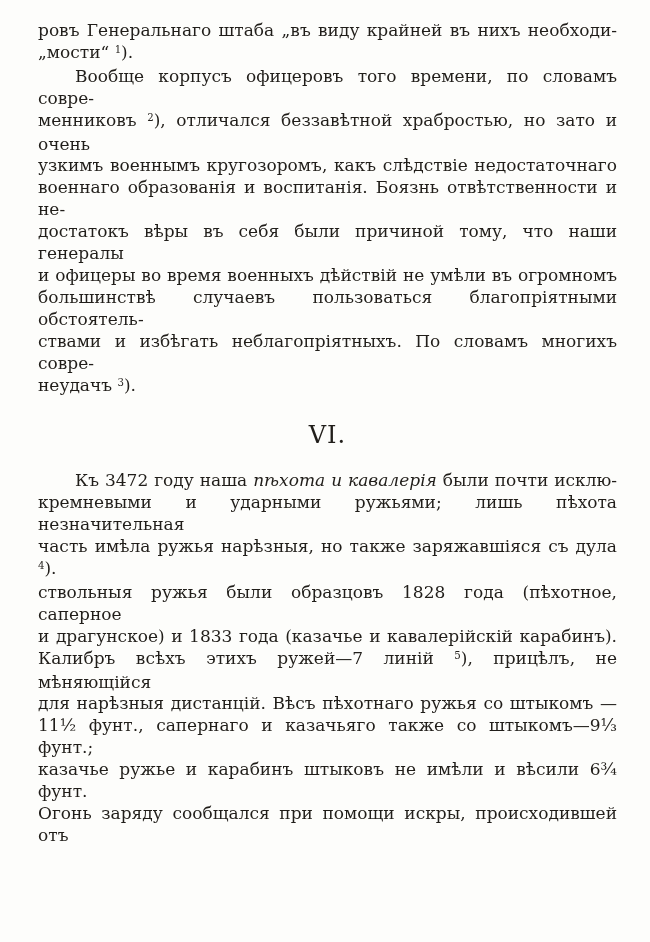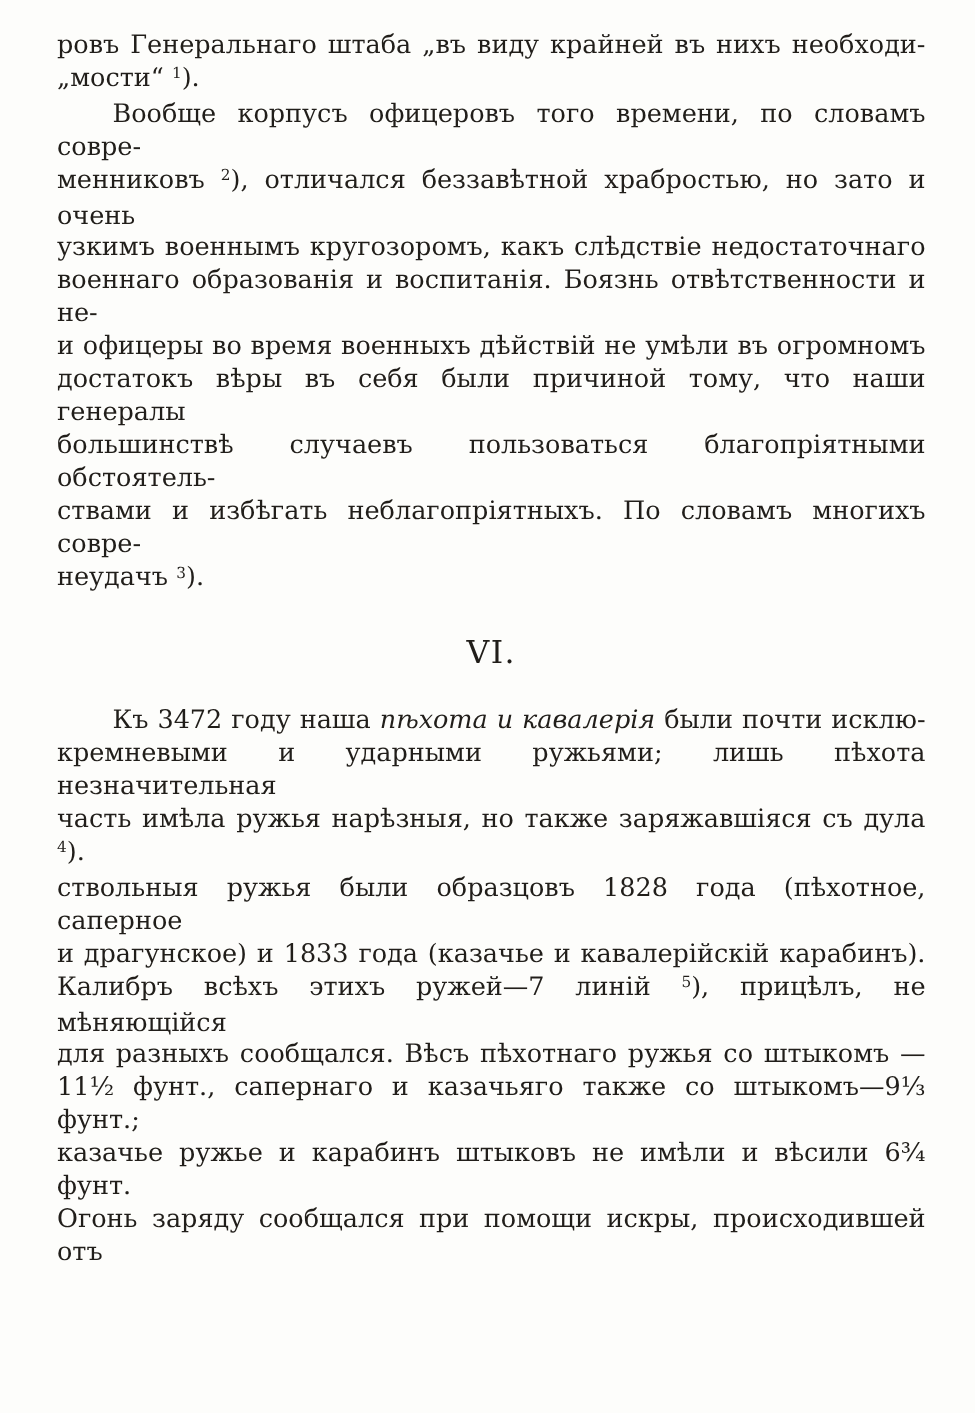--- a/index.html
+++ b/index.html
@@ -17,61 +17,61 @@
     overflow:hidden;
   }
   .bodytext{font-size:17px;line-height:21.9px;}
   .line{text-align:justify;text-align-last:justify;}
   .line.last{text-align-last:left;}
   .line.ind{text-indent:37px;}
   .it{font-style:italic;}
   .sup{font-size:.60em;position:relative;top:-.48em;}
   h2.heading{
     font-weight:normal;
-    font-size:21px;line-height:26px;
+    font-size:24px;line-height:26px;
     text-align:center;
     letter-spacing:1px;
     margin:24px 0 22px 0;
   }
 </style>
 </head>
 <body>
 
 <div class="page">
 
   <div class="bodytext" id="part-a">
       <div>
         <div class="line"><span>ровъ Генеральнаго штаба „въ виду крайней въ нихъ необходи-</span></div>
         <div class="line last"><span>„мости“ </span><span class="sup">1</span><span>).</span></div>
       </div>
       <div>
         <div class="line ind"><span>Вообще корпусъ офицеровъ того времени, по словамъ совре-</span></div>
         <div class="line"><span>менниковъ </span><span class="sup">2</span><span>), отличался беззавѣтной храбростью, но зато и очень</span></div>
         <div class="line"><span>узкимъ военнымъ кругозоромъ, какъ слѣдствіе недостаточнаго</span></div>
         <div class="line"><span>военнаго образованія и воспитанія. Боязнь отвѣтственности и не-</span></div>
+        <div class="line"><span>достатокъ вѣры въ себя были причиной тому, что наши генералы</span></div>
         <div class="line"><span>и офицеры во время военныхъ дѣйствій не умѣли въ огромномъ</span></div>
-        <div class="line"><span>достатокъ вѣры въ себя были причиной тому, что наши генералы</span></div>
         <div class="line"><span>большинствѣ случаевъ пользоваться благопріятными обстоятель-</span></div>
         <div class="line"><span>ствами и избѣгать неблагопріятныхъ. По словамъ многихъ совре-</span></div>
         <div class="line last"><span>неудачъ </span><span class="sup">3</span><span>).</span></div>
       </div>
     </div>
 
   <h2 class="heading">VI.</h2>
 
   <div class="bodytext" id="part-b">
       <div>
         <div class="line ind"><span>Къ 3472 году наша </span><span class="it">пѣхота и кавалерія</span><span> были почти исклю-</span></div>
         <div class="line"><span>кремневыми и ударными ружьями; лишь пѣхота незначительная</span></div>
         <div class="line last"><span>часть имѣла ружья нарѣзныя, но также заряжавшіяся съ дула </span><span class="sup">4</span><span>).</span></div>
       </div>
       <div>
         <div class="line"><span>ствольныя ружья были образцовъ 1828 года (пѣхотное, саперное</span></div>
         <div class="line"><span>и драгунское) и 1833 года (казачье и кавалерійскій карабинъ).</span></div>
         <div class="line"><span>Калибръ всѣхъ этихъ ружей—7 линій </span><span class="sup">5</span><span>), прицѣлъ, не мѣняющійся</span></div>
-        <div class="line"><span>для разныхъ сообщался. Вѣсъ пѣхотнаго ружья со штыкомъ —</span></div>
+        <div class="line"><span>для нарѣзныя дистанцій. Вѣсъ пѣхотнаго ружья со штыкомъ —</span></div>
         <div class="line"><span>11½ фунт., сапернаго и казачьяго также со штыкомъ—9⅓ фунт.;</span></div>
         <div class="line"><span>казачье ружье и карабинъ штыковъ не имѣли и вѣсили 6¾ фунт.</span></div>
         <div class="line"><span>Огонь заряду сообщался при помощи искры, происходившей отъ</span></div>
       </div>
     </div>
 
 </div>
 
 </body></html>

